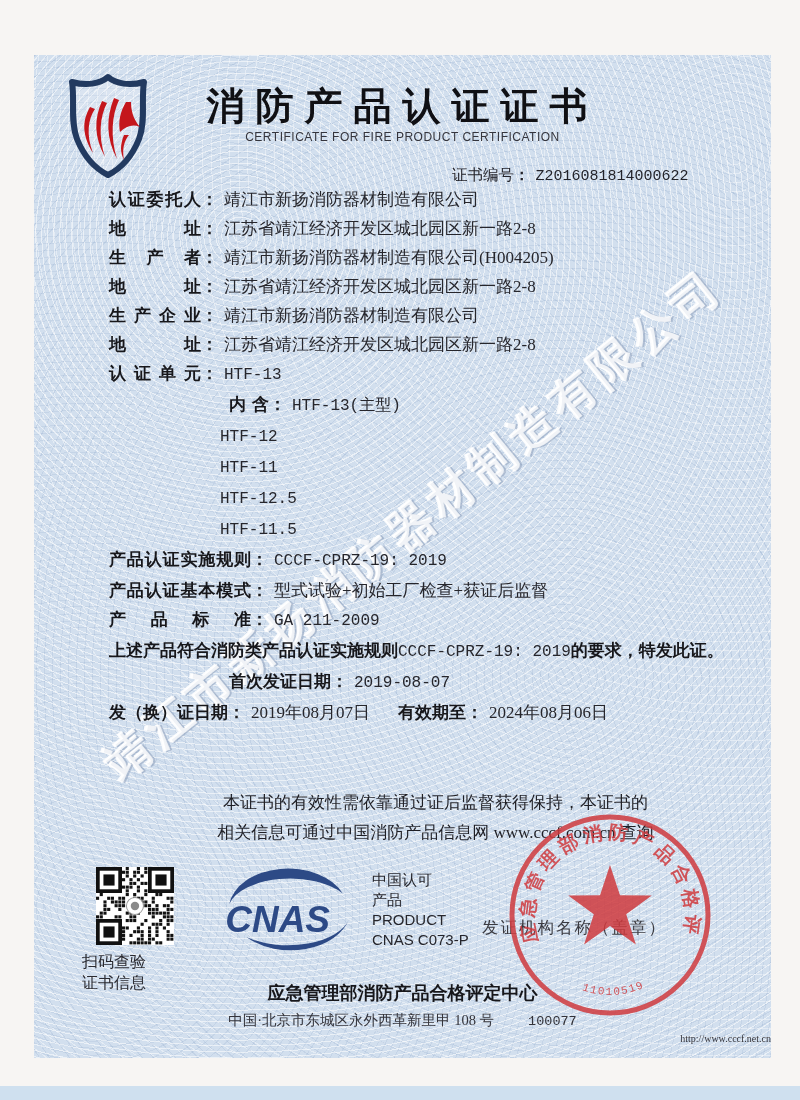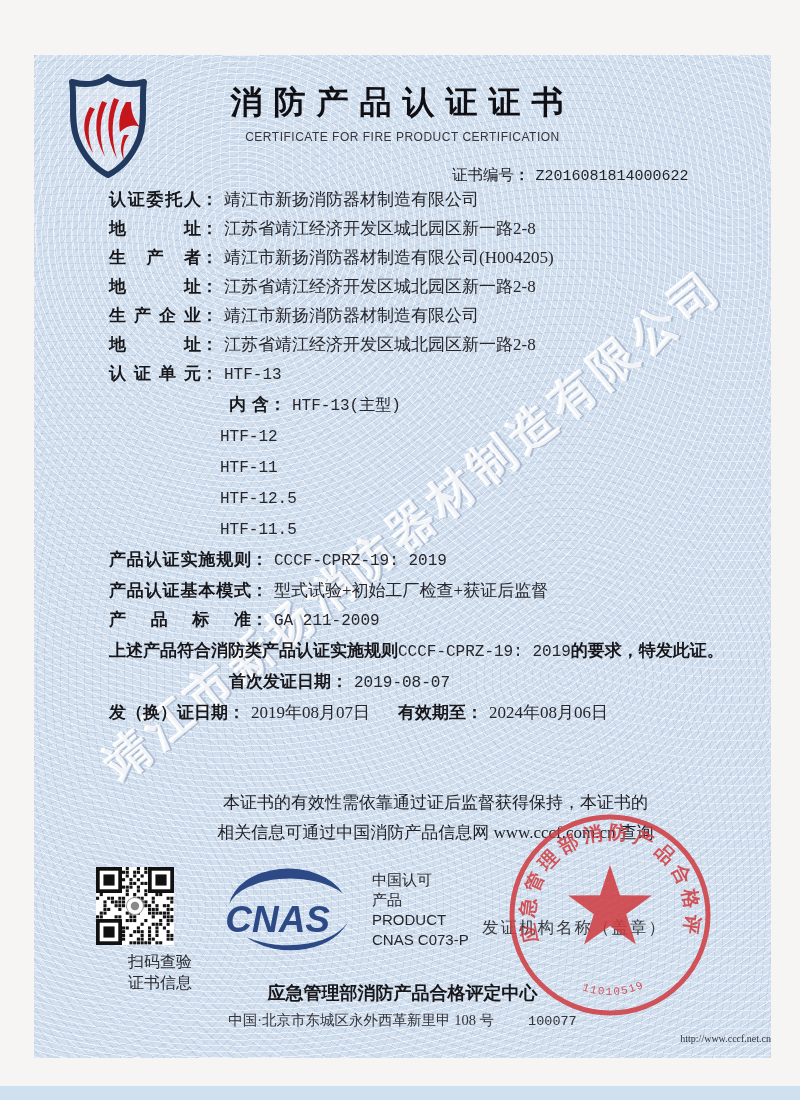--- a/index.html
+++ b/index.html
@@ -28,21 +28,21 @@
     font-size:46px;font-weight:bold;letter-spacing:6px;
     color:rgba(255,255,255,.78);
     text-shadow:1.5px 1.5px 0 rgba(138,156,186,.55), -1px -1px 0 rgba(255,255,255,.9);
     white-space:nowrap;
   }
   .z2{position:absolute;z-index:2;}
   
   .logo{left:22px;top:14px;width:104px;height:112px;}
   .hdr-title{
     left:0;top:26px;width:737px;text-align:center;
-    font-size:32px;font-weight:bold;letter-spacing:11px;color:#101014;
+    font-size:38px;font-weight:bold;letter-spacing:11px;color:#101014;
     font-family:"Liberation Serif", serif;
   }
   .hdr-sub{
     left:0;top:75px;width:737px;text-align:center;
     font-size:12px;color:#35353d;letter-spacing:.5px;
     font-family:"Liberation Sans", sans-serif;
   }
   .hdr-certno{left:418px;top:110px;font-size:15.5px;color:#23232a;}
   .hdr-certno .num{font-family:"Liberation Mono", monospace;font-size:15px;}
   
@@ -59,21 +59,21 @@
   .item-ind{margin-left:111px;}
   .stmt{white-space:normal;line-height:29px;font-size:17px;font-weight:bold;
         font-family:"Liberation Sans", sans-serif;color:#17171b;}
   .stmt .code{font-weight:normal;font-family:"Liberation Mono", monospace;font-size:16px;color:#26262c;}
   .gap28{display:inline-block;width:28px;}
   
   .notes{left:0;top:733px;width:737px;text-align:center;line-height:30px;
          font-size:17px;color:#1f1f25;z-index:2;padding-left:33px;}
   
   .qr{left:62px;top:812px;width:78px;height:78px;}
-  .qr-cap{left:48px;top:896px;width:110px;text-align:right;font-size:16px;line-height:21px;color:#2a2a30;}
+  .qr-cap{left:48px;top:896px;width:110px;text-align:left;font-size:16px;line-height:21px;color:#2a2a30;}
   .cnas{left:186px;top:808px;width:132px;height:96px;}
   .accred{left:338px;top:816px;font-size:15px;line-height:19.5px;color:#26262c;}
   .accred .en{font-family:"Liberation Sans", sans-serif;}
   .stamp-overlay{left:448px;top:862px;width:250px;font-size:16.5px;letter-spacing:2px;color:#3a3a40;z-index:2;}
   .stamp{left:470px;top:754px;width:212px;height:212px;z-index:3;opacity:.85;}
   
   .f-org{left:0;top:926px;width:737px;text-align:center;font-size:18px;font-weight:bold;
          font-family:"Liberation Sans", sans-serif;color:#17171b;z-index:2;}
   .f-addr{left:0;top:956px;width:737px;text-align:center;font-size:14.5px;color:#33333a;z-index:2;}
   .f-addr .pc{margin-left:34px;font-family:"Liberation Mono", monospace;font-size:13.5px;}

